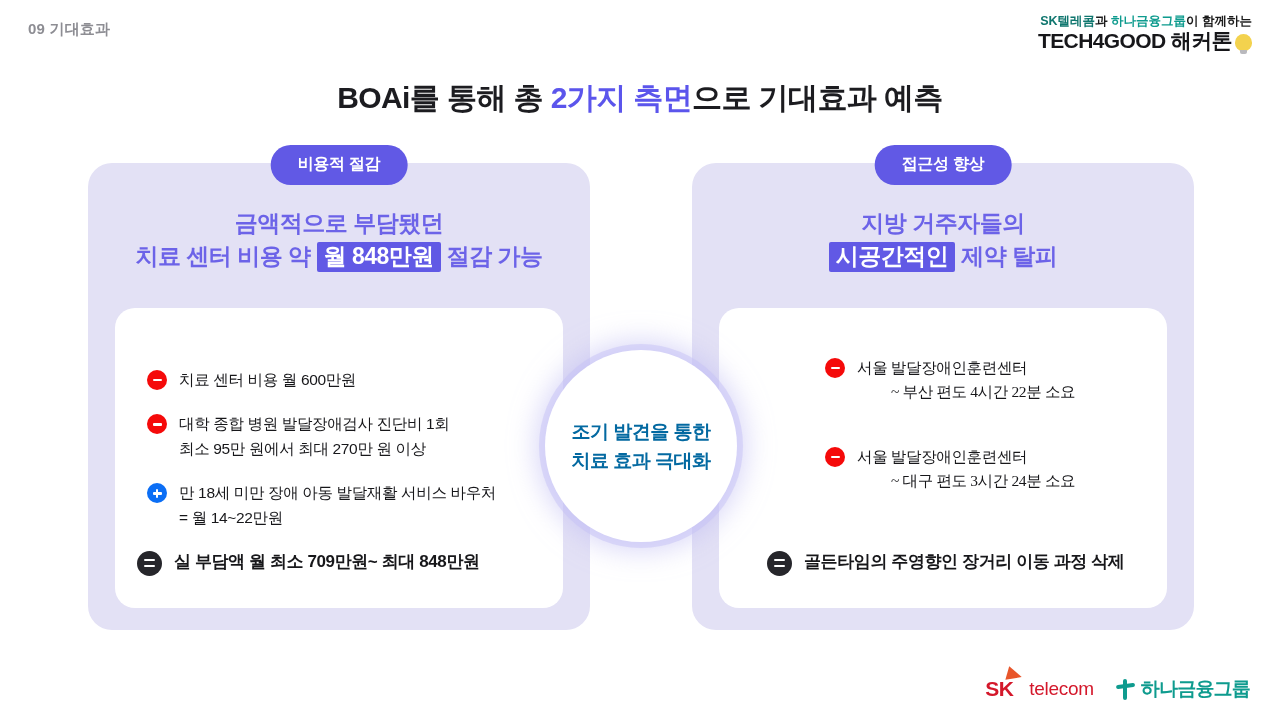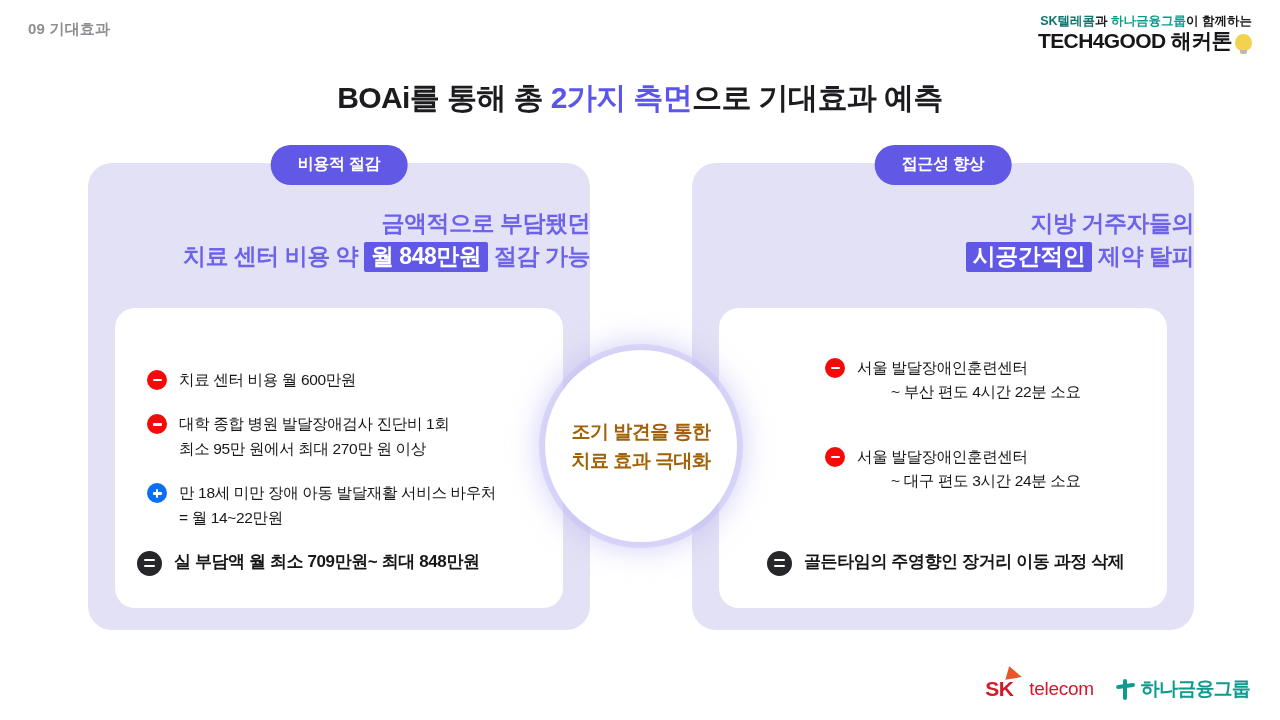--- a/index.html
+++ b/index.html
@@ -95,21 +95,21 @@
     font-weight: 800;
     padding: 9px 27px 10px;
     border-radius: 20px;
     white-space: nowrap;
     letter-spacing: -.3px;
   }
 
   .panel-head {
     position: absolute;
     top: 44px; left: 0; width: 100%;
-    text-align: right;
+    text-align: center;
     color: #6c63e8;
     font-size: 23px;
     font-weight: 800;
     line-height: 1.42;
     letter-spacing: -.5px;
   }
   .panel-head .mark {
     background: #6159e5;
     color: #ffffff;
     padding: 1px 7px 3px;
@@ -179,21 +179,21 @@
     width: 192px; height: 192px;
     border-radius: 50%;
     background: #ffffff;
     box-shadow: 0 0 0 6px rgba(198,194,245,.50),
                 0 0 26px 10px rgba(190,186,242,.55);
     display: flex; align-items: center; justify-content: center;
     text-align: center;
     z-index: 5;
   }
   #center-circle .ctext {
-    color: #a16207;
+    color: #0369a1;
     font-size: 19px;
     font-weight: 800;
     line-height: 1.55;
     letter-spacing: -.5px;
   }
 
   
   .footer-logos {
     position: absolute;
     right: 30px; bottom: 18px;
@@ -301,21 +301,21 @@
   </div>
 
   <div class="panel" id="panel-right">
     <div class="badge">접근성 향상</div>
     <div class="panel-head">
       <span>지방 거주자들의</span><br>
       <span class="mark">시공간적인</span><span> 제약 탈피</span>
     </div>
 
     <div class="inner">
-      <div class="bullet-list" style="left:106px; right:20px; top:48px;">
+      <div class="bullet-list" style="left:106px; right:20px; top:48px;font-family:Liberation Serif, serif;">
 
         <div class="bullet" style="margin-bottom:40px;">
           <span class="ico minus">
               <i class="bar"></i>
             </span>
           <span class="btext">
             <span class="l2">서울 발달장애인훈련센터</span>
             <span class="indent">~ 부산 편도 4시간 22분 소요</span>
           </span>
         </div>

